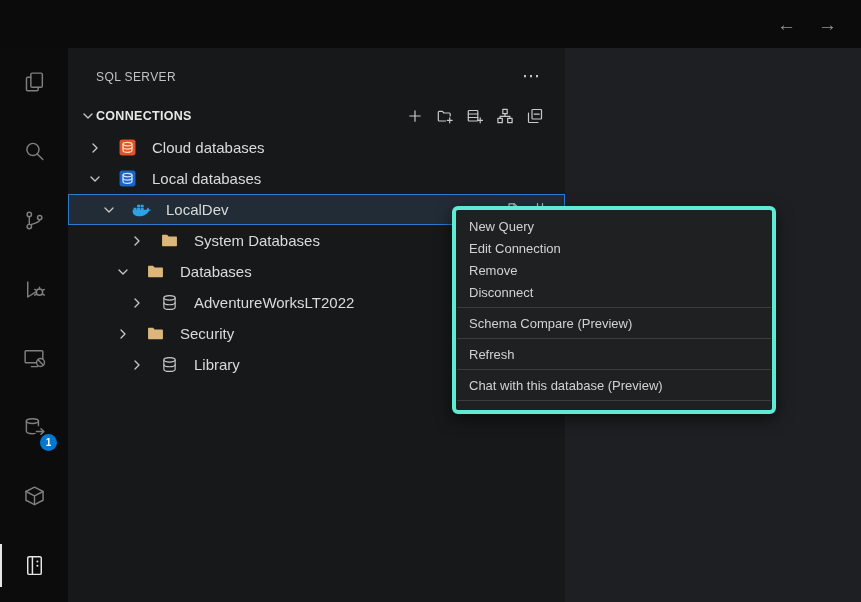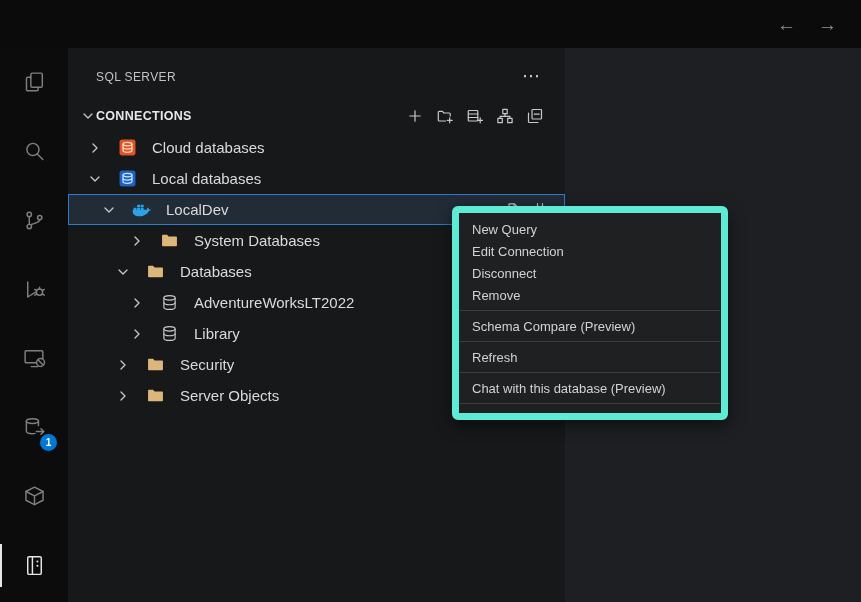--- a/index.html
+++ b/index.html
@@ -80,22 +80,22 @@
   .tree-icon { width:19px; flex:none; display:flex; justify-content:center; }
   .tree-label { font-size:15px; color:#dadada; }
   .row-actions { margin-left:auto; display:flex; gap:11px; padding-right:16px; color:#bdbdbd; }
   .row-actions svg { stroke:currentColor; fill:none; stroke-width:1.2; stroke-linecap:round; stroke-linejoin:round; }
 
   
   .editor { flex:1; background:#1e1f22; }
 
   
   .context-menu {
-    position:absolute; left:452px; top:206px; width:276px;
-    background:#1f2021; border:7px solid #5eead4; border-radius:6px;
+    position:absolute; left:452px; top:206px; width:324px;
+    background:#1f2021; border:4px solid #5eead4; border-radius:6px;
     padding:5px 0; box-shadow:0 5px 16px rgba(0,0,0,.55); z-index:10;
   }
   .menu-group { }
   .menu-item {
     height:22px; padding:0 13px;
     display:flex; align-items:center; justify-content:space-between;
     font-size:13px; color:#d2d2d2; cursor:default;
   }
   .menu-shortcut { color:#9a9a9a; font-size:12.5px; }
   .menu-sep { height:1px; background:#3c3c3c; margin:4px 1px; }
@@ -342,86 +342,73 @@
           <span class="tree-icon">
             <svg width="17" height="17" viewBox="0 0 16 16" fill="none" stroke="#c9c9c9" stroke-width="1.1">
               <ellipse cx="8" cy="3.6" rx="5.3" ry="2.1"></ellipse>
               <path d="M2.7 3.6v8.8c0 1.15 2.4 2.1 5.3 2.1s5.3-.95 5.3-2.1V3.6"></path>
               <path d="M2.7 8c0 1.15 2.4 2.1 5.3 2.1S13.3 9.15 13.3 8"></path>
             </svg>
           </span>
           <span class="tree-label">AdventureWorksLT2022</span>
         </div>
 
+        <div class="tree-row lvl2">
+          <span class="twisty">
+            <svg width="16" height="16" viewBox="0 0 16 16">
+                <path d="M6 4l4 4-4 4"></path>
+              </svg>
+          </span>
+          <span class="tree-icon">
+            <svg width="17" height="17" viewBox="0 0 16 16">
+                <path fill="#dcb67a" d="M1 3.2a.7.7 0 0 1 .7-.7h4l1.5 1.7h7.1a.7.7 0 0 1 .7.7v7.9a.7.7 0 0 1-.7.7H1.7a.7.7 0 0 1-.7-.7z"></path>
+              </svg>
+          </span>
+          <span class="tree-label">Security</span>
+        </div>
+
         <div class="tree-row lvl3">
           <span class="twisty">
             <svg width="16" height="16" viewBox="0 0 16 16">
                 <path d="M6 4l4 4-4 4"></path>
               </svg>
           </span>
           <span class="tree-icon">
             <svg width="17" height="17" viewBox="0 0 16 16" fill="none" stroke="#c9c9c9" stroke-width="1.1">
               <ellipse cx="8" cy="3.6" rx="5.3" ry="2.1"></ellipse>
               <path d="M2.7 3.6v8.8c0 1.15 2.4 2.1 5.3 2.1s5.3-.95 5.3-2.1V3.6"></path>
               <path d="M2.7 8c0 1.15 2.4 2.1 5.3 2.1S13.3 9.15 13.3 8"></path>
             </svg>
           </span>
           <span class="tree-label">Library</span>
         </div>
 
-        <div class="tree-row lvl2">
-          <span class="twisty">
-            <svg width="16" height="16" viewBox="0 0 16 16">
-                <path d="M6 4l4 4-4 4"></path>
-              </svg>
-          </span>
-          <span class="tree-icon">
-            <svg width="17" height="17" viewBox="0 0 16 16">
-                <path fill="#dcb67a" d="M1 3.2a.7.7 0 0 1 .7-.7h4l1.5 1.7h7.1a.7.7 0 0 1 .7.7v7.9a.7.7 0 0 1-.7.7H1.7a.7.7 0 0 1-.7-.7z"></path>
-              </svg>
-          </span>
-          <span class="tree-label">Security</span>
-        </div>
-
-        <div class="tree-row lvl2">
-          <span class="twisty">
-            <svg width="16" height="16" viewBox="0 0 16 16">
-                <path d="M6 4l4 4-4 4"></path>
-              </svg>
-          </span>
-          <span class="tree-icon">
-            <svg width="17" height="17" viewBox="0 0 16 16">
-                <path fill="#dcb67a" d="M1 3.2a.7.7 0 0 1 .7-.7h4l1.5 1.7h7.1a.7.7 0 0 1 .7.7v7.9a.7.7 0 0 1-.7.7H1.7a.7.7 0 0 1-.7-.7z"></path>
-              </svg>
-          </span>
-          <span class="tree-label">Server Objects</span>
-        </div>
 
       </div>
     </div>
 
     <div class="editor"></div>
 
   </div>
 
   <div class="context-menu">
 
     <div class="menu-group">
       <div class="menu-item">
         <span>New Query</span>
       </div>
       <div class="menu-item">
         <span>Edit Connection</span>
       </div>
       <div class="menu-item">
+        <span>Remove</span>
+      </div>
+      <div class="menu-item">
         <span>Disconnect</span>
       </div>
-      <div class="menu-item">
-        <span>Remove</span>
-      </div>
     </div>
 
     <div class="menu-sep"></div>
 
     <div class="menu-group">
       <div class="menu-item">
         <span>Schema Compare (Preview)</span>
       </div>
     </div>
 

